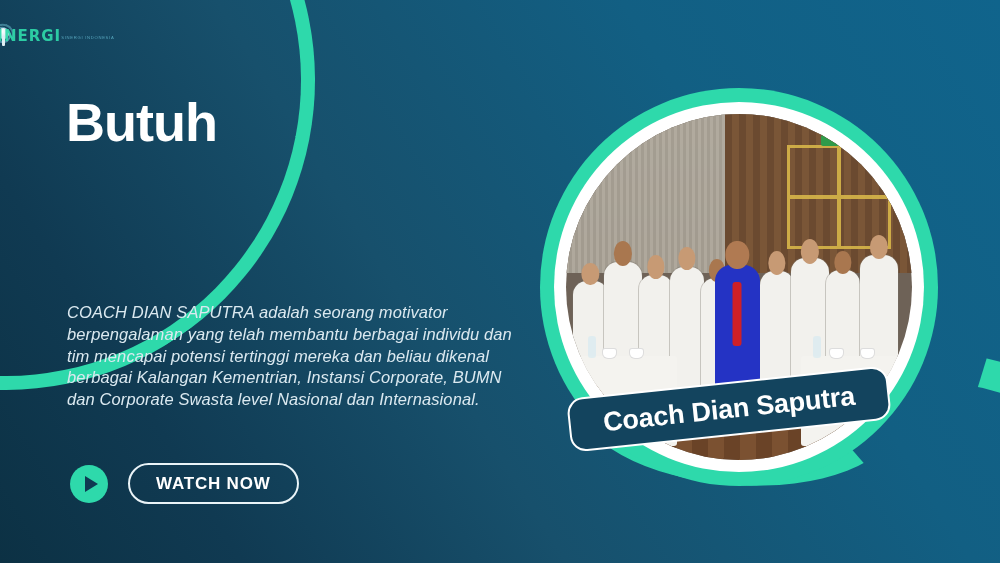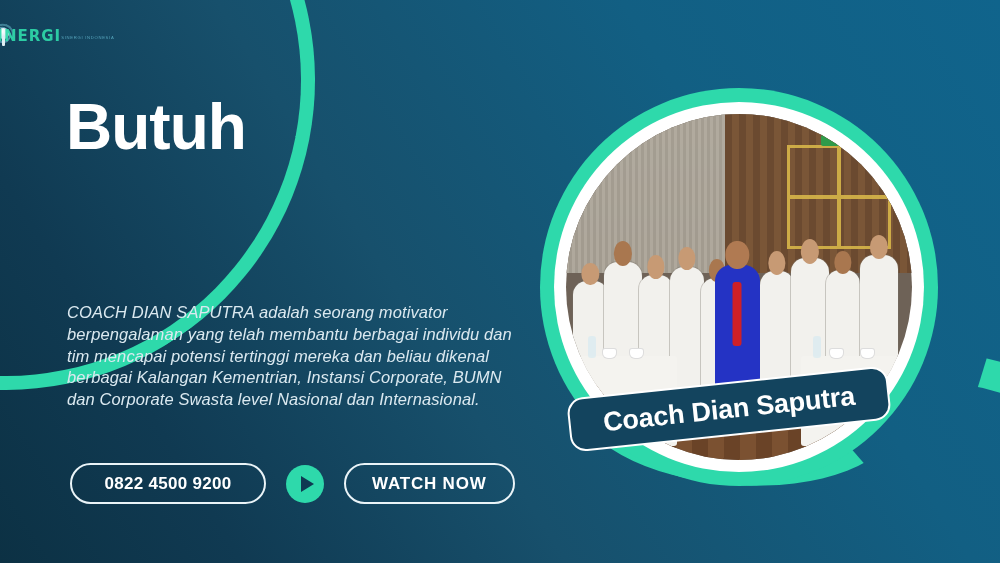--- a/index.html
+++ b/index.html
@@ -145,21 +145,21 @@
   }
 
   
   .headline {
     position: absolute;
     left: 66px;
     top: 96px;
     line-height: .97;
   }
   .headline-line1 {
-    font-size: 64px;
+    font-size: 54px;
     font-weight: 700;
     color: #ffffff;
     letter-spacing: -1px;
     display: block;
   }
   .headline-line2 {
     font-size: 82px;
     font-weight: 700;
     color: #2ed9ab;
     letter-spacing: -1px;
@@ -384,21 +384,20 @@
     <div class="logo-tag">SINERGI INDONESIA</div>
   </div>
 
   <div class="headline">
     <span class="headline-line1">Butuh</span>
   </div>
 
   <p class="paragraph">COACH DIAN SAPUTRA adalah seorang motivator berpengalaman yang telah membantu berbagai individu dan tim mencapai potensi tertinggi mereka dan beliau dikenal berbagai Kalangan Kementrian, Instansi Corporate, BUMN dan Corporate Swasta level Nasional dan Internasional.</p>
 
   <div class="cta-row">
-    <div class="pill pill-phone">0822 4500 9200</div>
     <div class="play-btn">
       <div class="play-tri"></div>
     </div>
     <div class="pill pill-watch">WATCH NOW</div>
   </div>
 
   <div class="photo-wrap">
     <div class="ring-green"></div>
     <div class="ring-white"></div>
     <div class="photo-clip">

